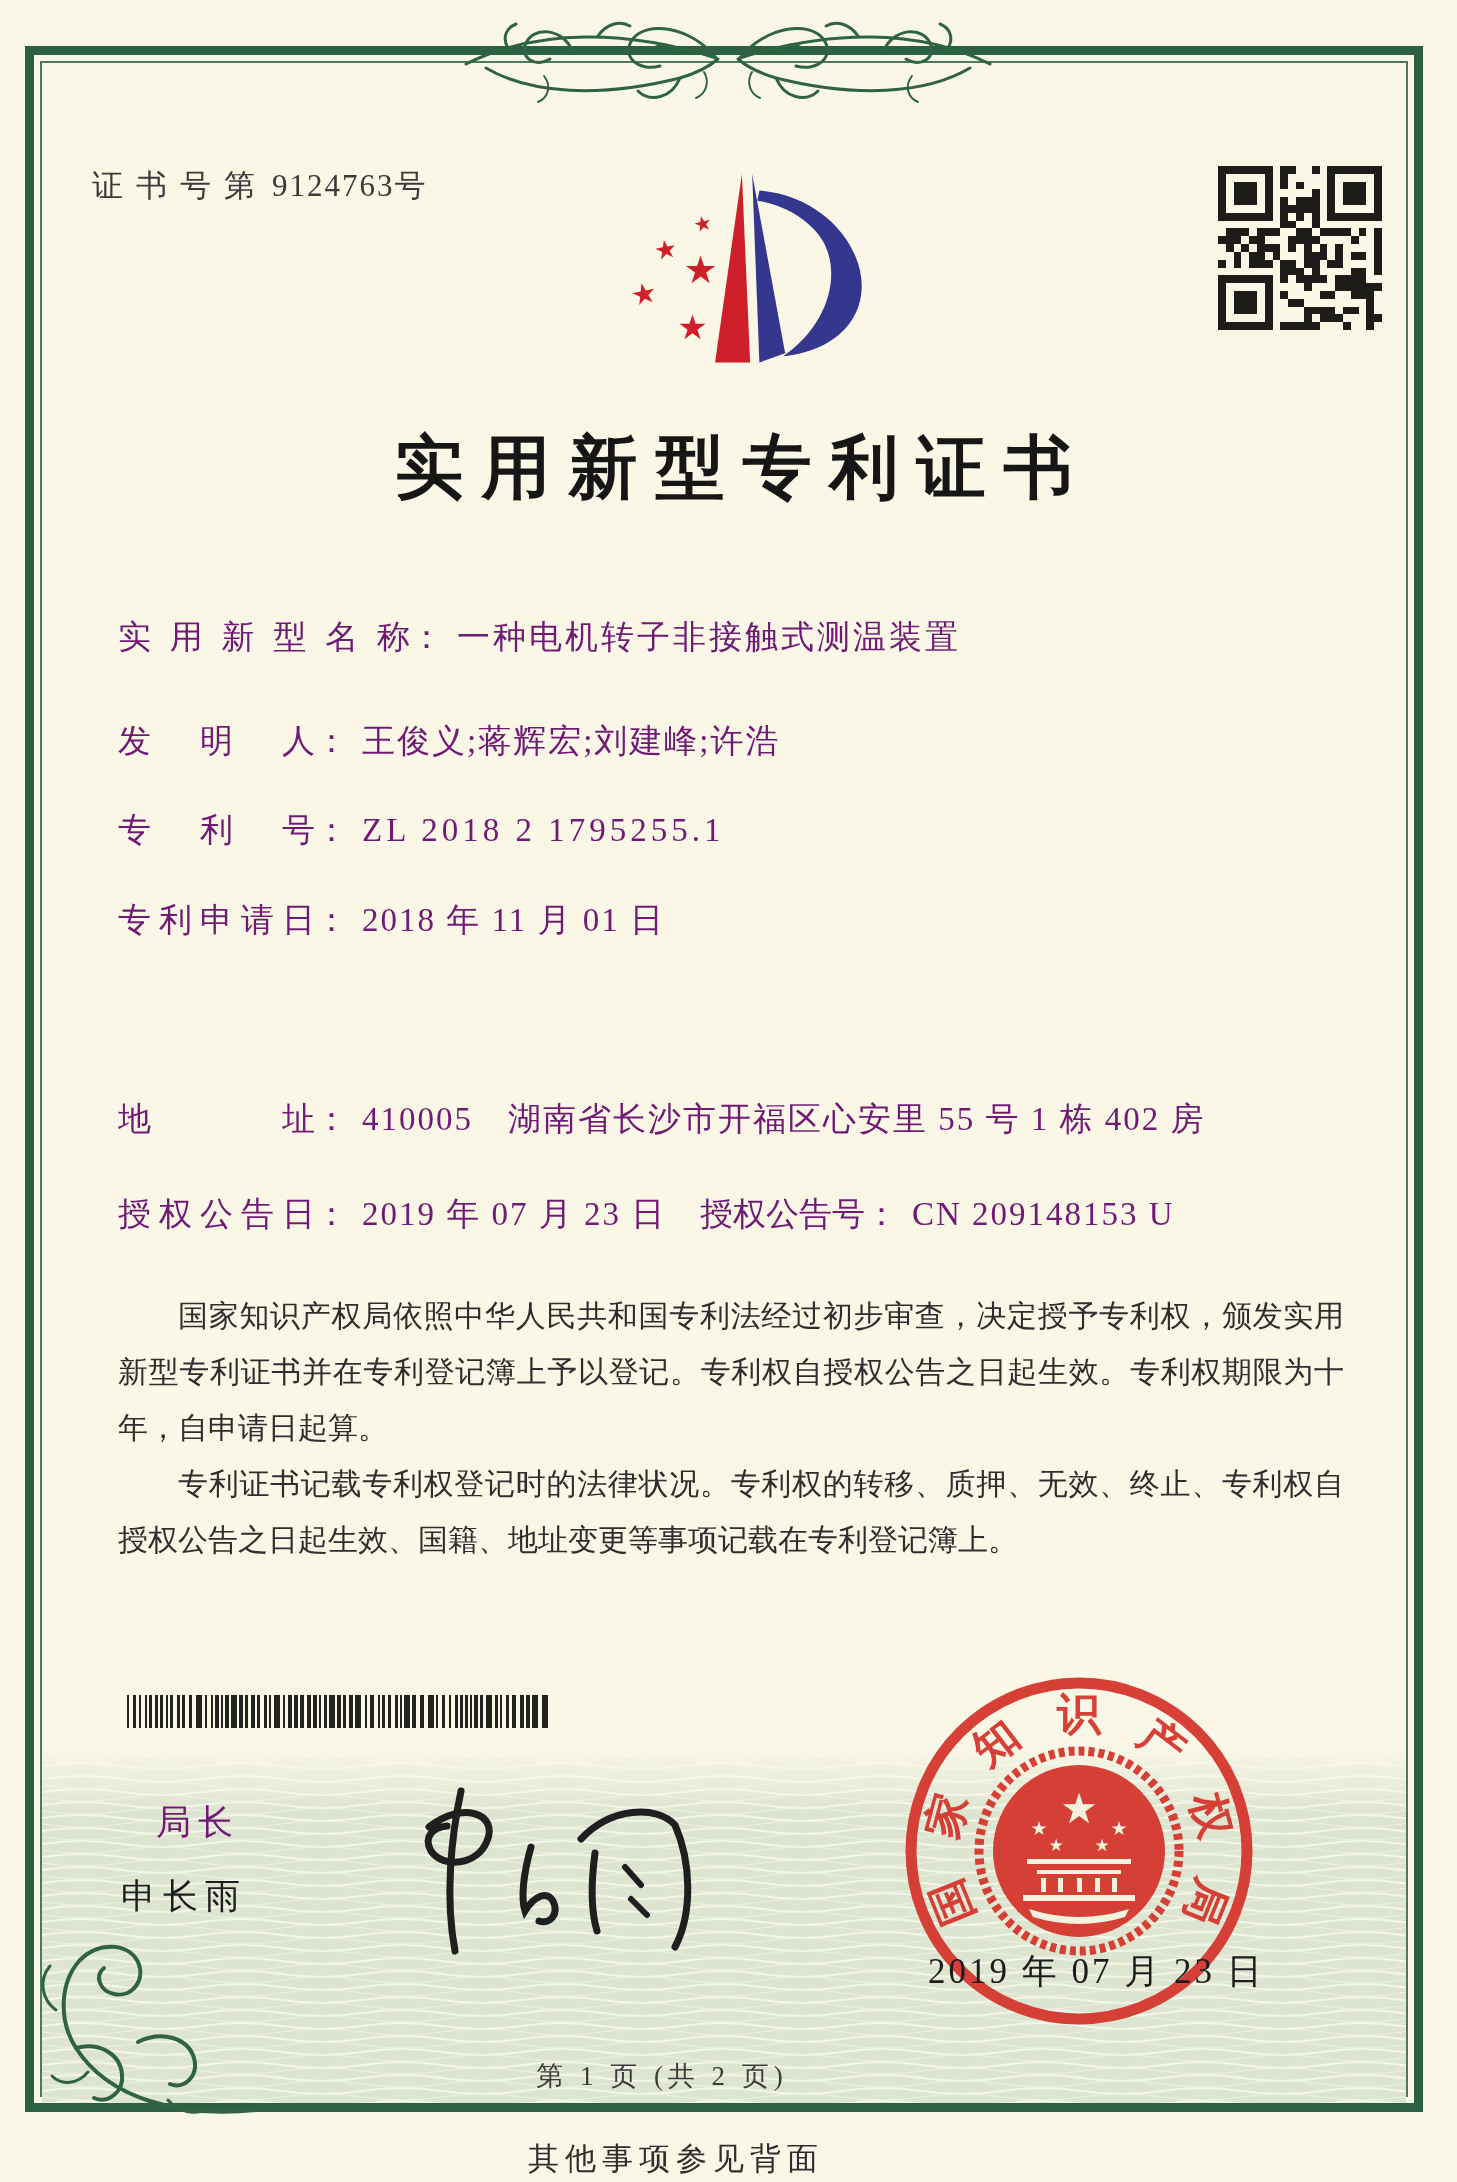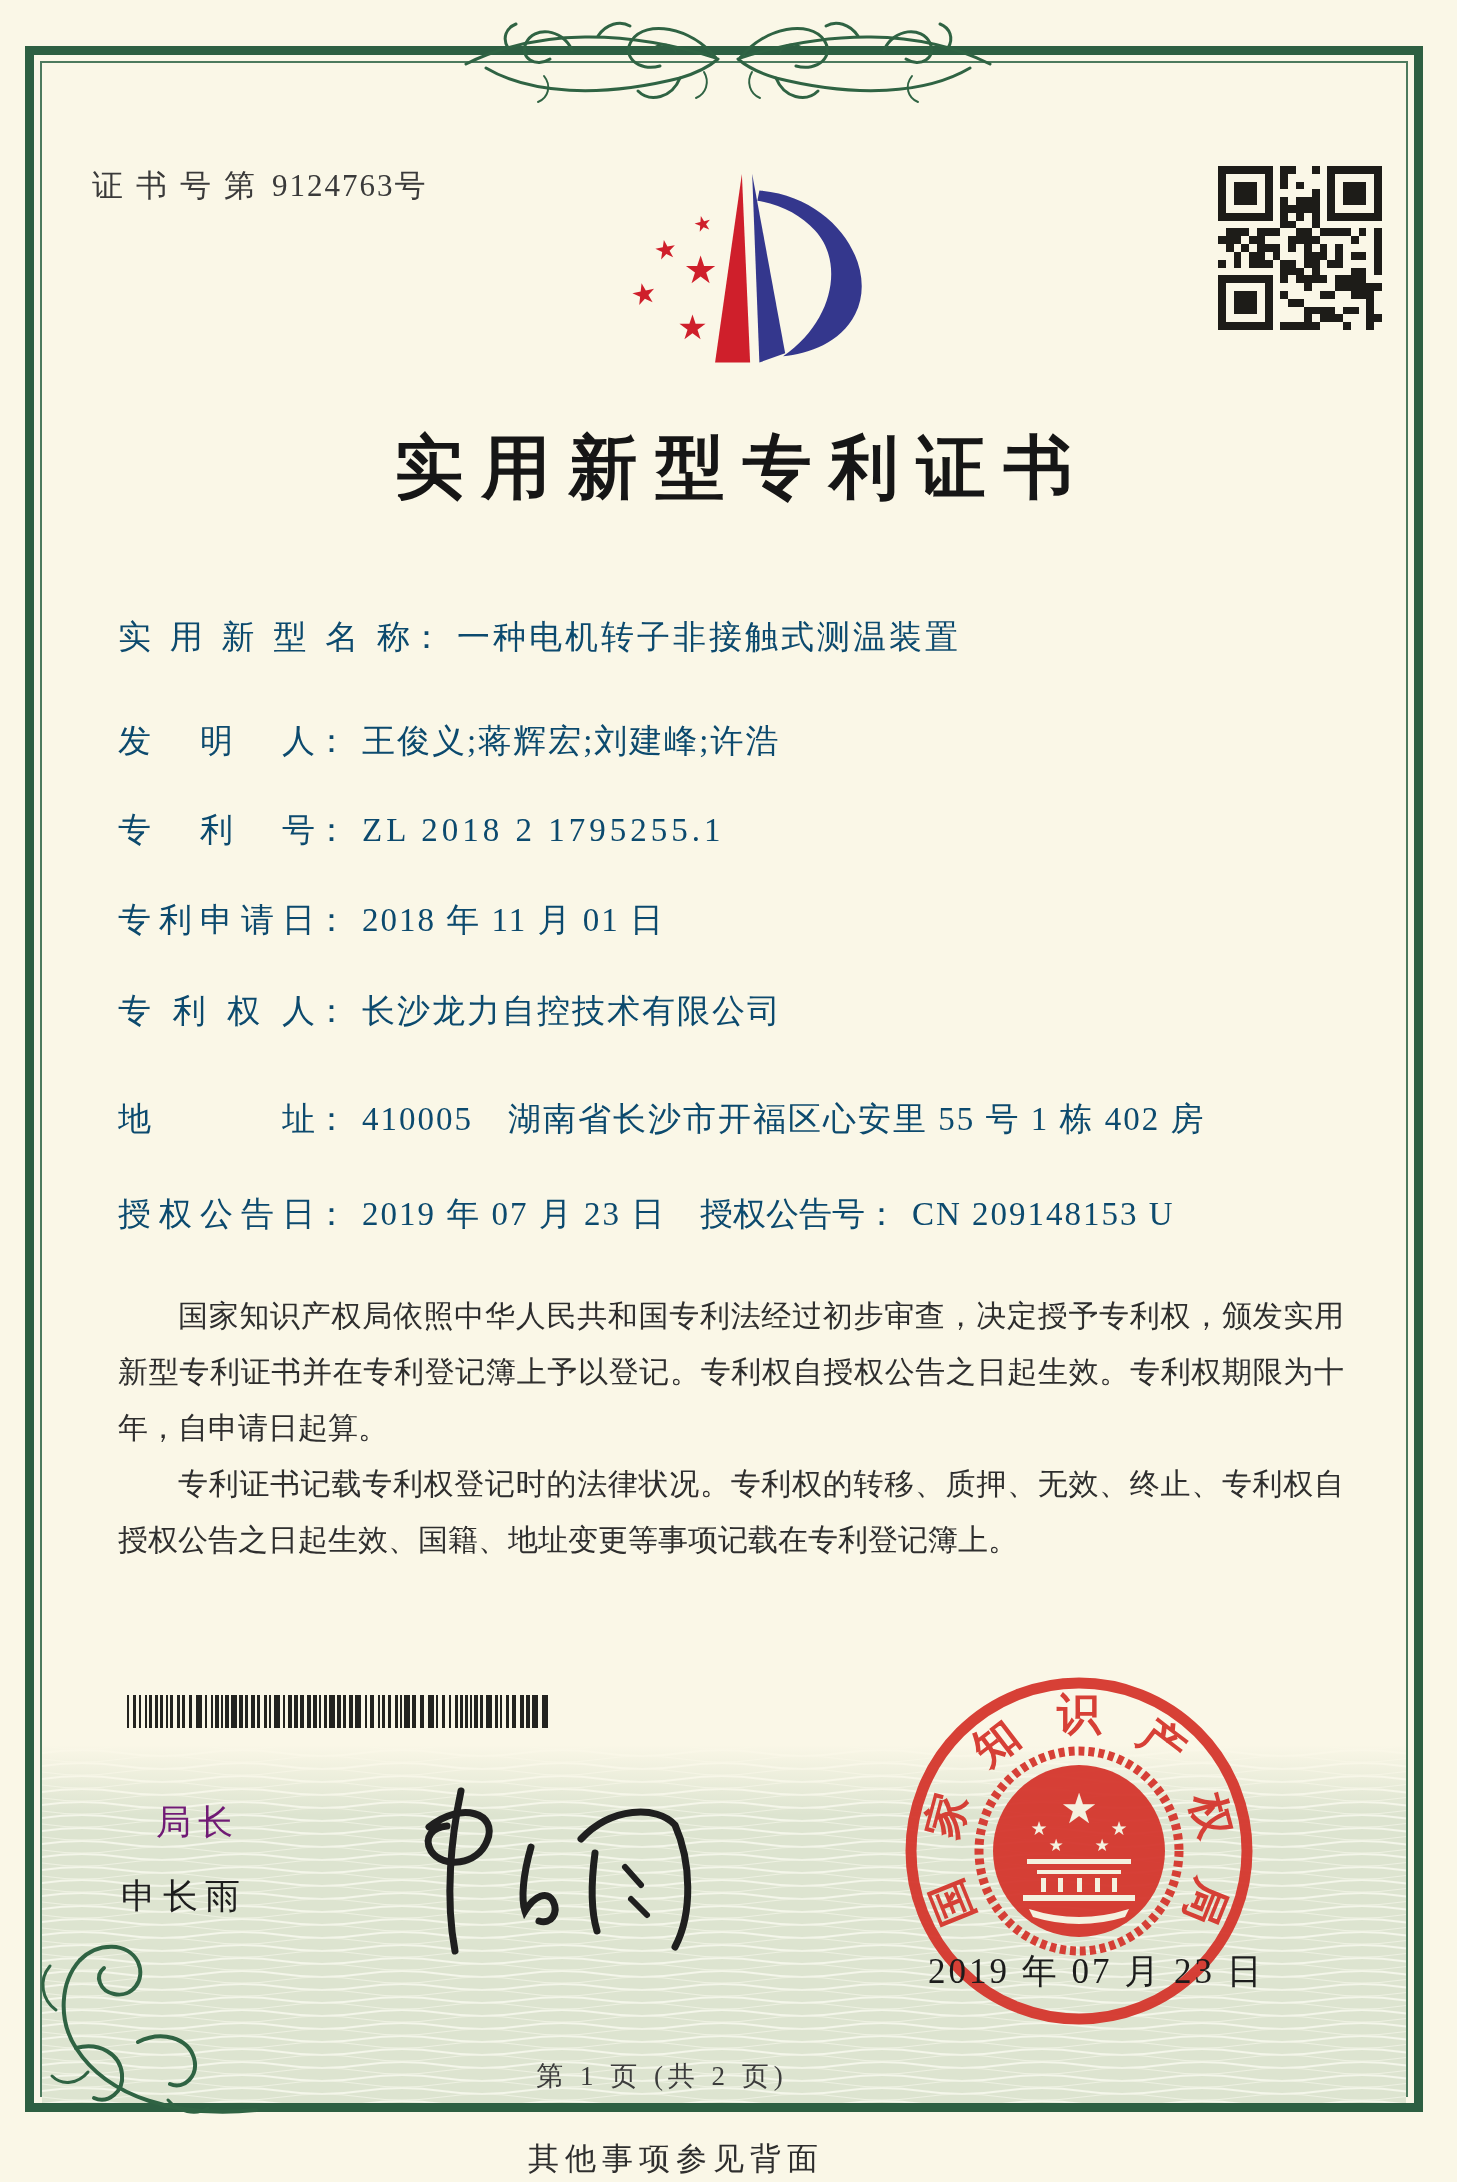--- a/index.html
+++ b/index.html
@@ -23,21 +23,21 @@
   .cert-no .sp{letter-spacing:13px;}
   .cert-no .num{letter-spacing:2px;padding-left:4px;margin-top:36px;}
   .logo{position:absolute;left:612px;top:143px;width:268px;height:218px;z-index:3;}
   .qr{position:absolute;left:1218px;top:166px;width:164px;height:164px;z-index:3;background:#faf7e7;}
   .qr svg{display:block;width:100%;height:100%;}
   
   .title{position:absolute;left:0;top:422px;width:100%;text-align:center;
     font-size:69px;font-weight:bold;letter-spacing:18px;padding-left:28px;
     box-sizing:border-box;color:#161616;z-index:3;}
   
-  .row{position:absolute;left:118px;font-size:33px;white-space:nowrap;z-index:3;color:#0c4a6e;}
+  .row{position:absolute;left:118px;font-size:33px;white-space:nowrap;z-index:3;color:#701a75;}
   .lab{display:inline-block;text-align:justify;text-align-last:justify;vertical-align:bottom;}
   .lab.w197{width:197px;}
   .lab.w292{width:292px;}
   .colon{display:inline-block;}
   .val{display:inline-block;margin-left:14px;letter-spacing:2px;}
   .grant2{position:absolute;left:582px;top:0;white-space:nowrap;}
   
   .bodytext{position:absolute;left:118px;top:1288px;width:1226px;z-index:3;
     font-size:30px;line-height:56px;text-align:justify;color:#2e2e2e;}
   .bodytext p{margin:0;text-indent:2em;}
@@ -288,23 +288,20 @@
   </div>
   <div class="row" style="top:719px">
     <span class="lab w197">发明人</span><span class="colon">：</span><span class="val">王俊义;蒋辉宏;刘建峰;许浩</span>
   </div>
   <div class="row" style="top:808px">
     <span class="lab w197">专利号</span><span class="colon">：</span><span class="val" style="letter-spacing:4px">ZL 2018 2 1795255.1</span>
   </div>
   <div class="row" style="top:898px">
     <span class="lab w197">专利申请日</span><span class="colon">：</span><span class="val">2018 年 11 月 01 日</span>
   </div>
-  <div class="row" style="top:989px">
-    <span class="lab w197">专利权人</span><span class="colon">：</span><span class="val">长沙龙力自控技术有限公司</span>
-  </div>
   <div class="row" style="top:1097px">
     <span class="lab w197">地址</span><span class="colon">：</span><span class="val">410005　湖南省长沙市开福区心安里 55 号 1 栋 402 房</span>
   </div>
   <div class="row" style="top:1192px">
     <span class="lab w197">授权公告日</span><span class="colon">：</span><span class="val">2019 年 07 月 23 日</span>
     <span class="grant2"><span class="lab">授权公告号</span><span class="colon">：</span><span class="val">CN 209148153 U</span></span>
   </div>
 
   <div class="bodytext">
     <p>国家知识产权局依照中华人民共和国专利法经过初步审查，决定授予专利权，颁发实用新型专利证书并在专利登记簿上予以登记。专利权自授权公告之日起生效。专利权期限为十年，自申请日起算。</p>

